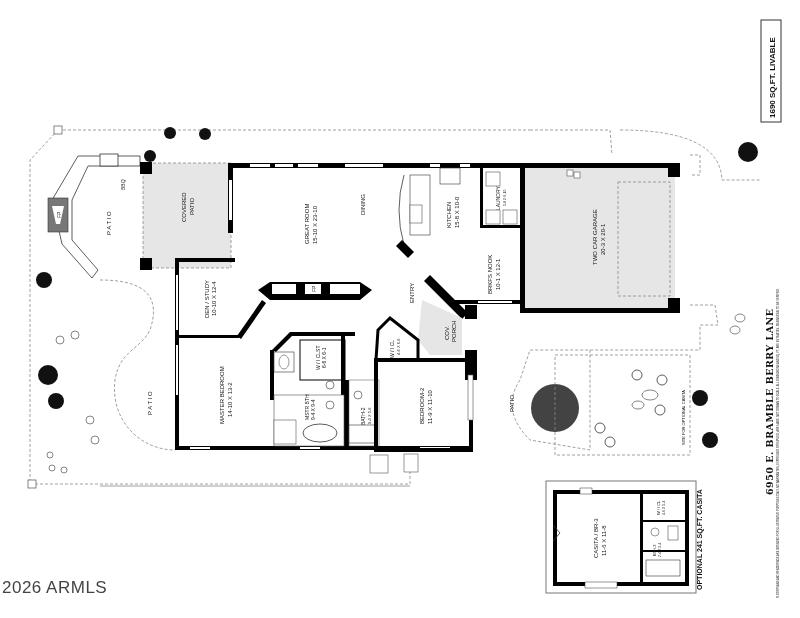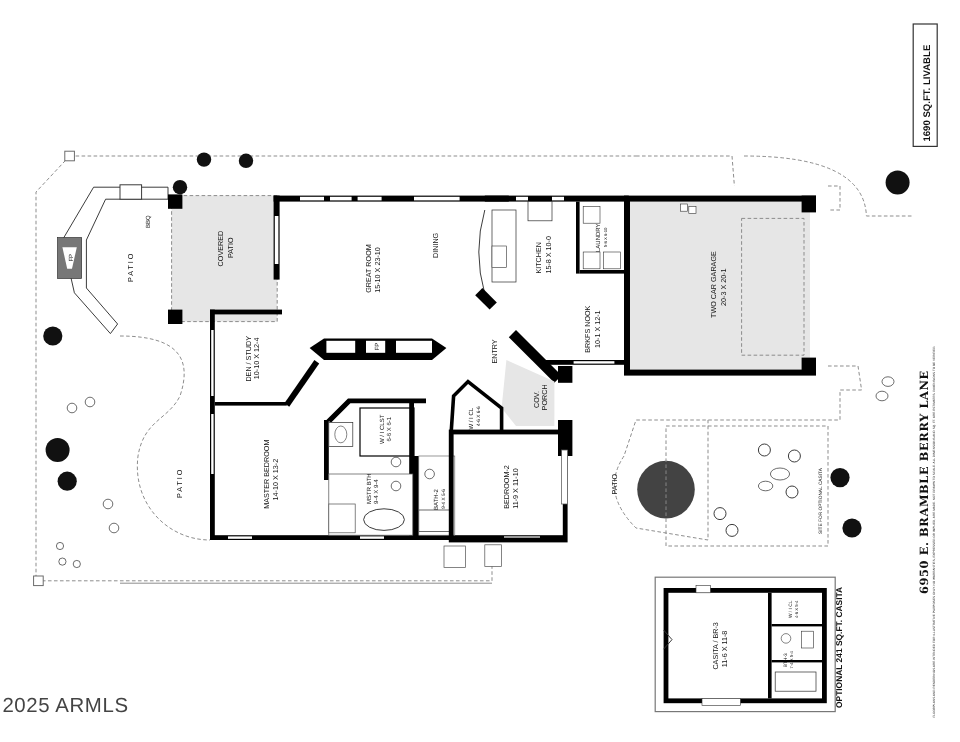--- a/index.html
+++ b/index.html
@@ -230,13 +230,13 @@
     <text class="lbl-b" style="font-size:7px" transform="translate(702,590) rotate(-90)">OPTIONAL 241 SQ.FT. CASITA</text>
     <text class="lbl" transform="translate(598,558) rotate(-90)">CASITA / BR-3</text>
     <text class="lbl" transform="translate(606,556) rotate(-90)">11-6 X 11-8</text>
     <text class="lbl" style="font-size:4px" transform="translate(660,515) rotate(-90)">W / I CL</text>
     <text class="lbl" style="font-size:3.5px" transform="translate(665,515) rotate(-90)">4-6 X 5-4</text>
     <text class="lbl" style="font-size:4px" transform="translate(656,556) rotate(-90)">BTH-3</text>
     <text class="lbl" style="font-size:3.5px" transform="translate(661,557) rotate(-90)">7-4 X 5-4</text>
   </g>
 </svg>
 
-<div class="watermark">2025 ARMLS</div>
+<div class="watermark">2026 ARMLS</div>
 
 </body></html>

